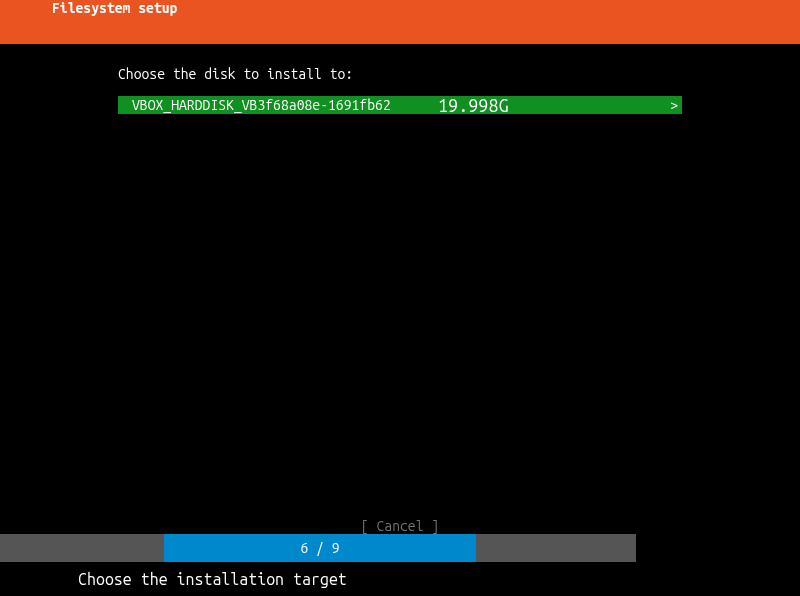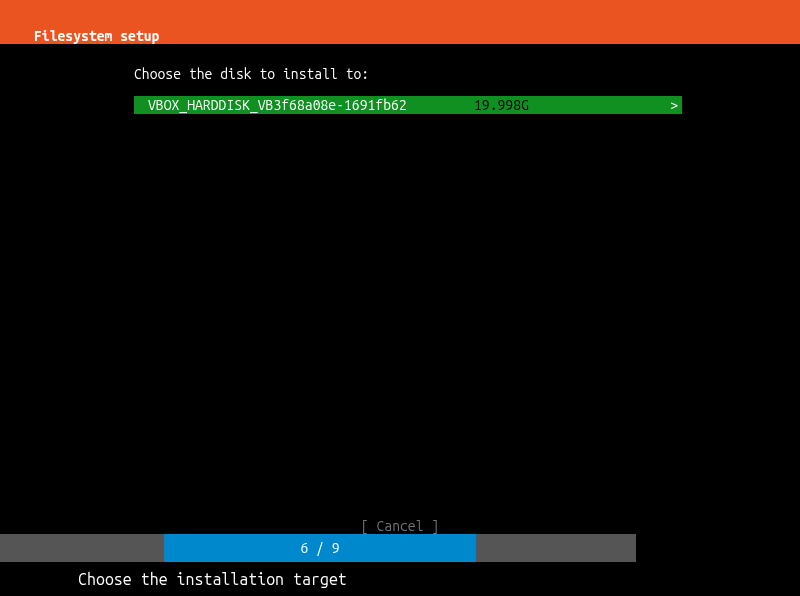--- a/index.html
+++ b/index.html
@@ -14,56 +14,55 @@
       font-family: "Ubuntu Mono", "DejaVu Sans Mono", "Courier New", monospace;
       font-size: 14px;
       color: #ffffff;
       overflow: hidden;
       position: relative;
     }
     .header {
       background: #e95420;
       height: 44px;
       display: flex;
-      align-items: flex-end;
-      padding-left: 34px;
+      align-items: flex-start;
+      padding-left: 52px;
     }
     .header-title {
       color: #ffffff;
       font-weight: bold;
       font-size: 14px;
     }
     .content {
       padding-top: 22px;
       padding-left: 118px;
       padding-right: 118px;
-      margin-left: 16px;
     }
     .prompt {
       color: #ffffff;
       margin-bottom: 14px;
       font-size: 14px;
     }
     .disk-row {
       background: #109020;
       height: 18px;
       display: flex;
       align-items: center;
       padding-left: 14px;
       position: relative;
     }
     .disk-name {
       color: #ffffff;
       font-size: 14px;
     }
     .disk-size {
-      color: #000000;
-      font-size: 14px;
+      color: #ffffff;
+      font-size: 18px;
       position: absolute;
-      left: 340px;
+      left: 320px;
     }
     .disk-arrow {
       color: #ffffff;
       font-size: 14px;
       position: absolute;
       right: 4px;
     }
     .cancel-row {
       position: absolute;
       bottom: 62px;

